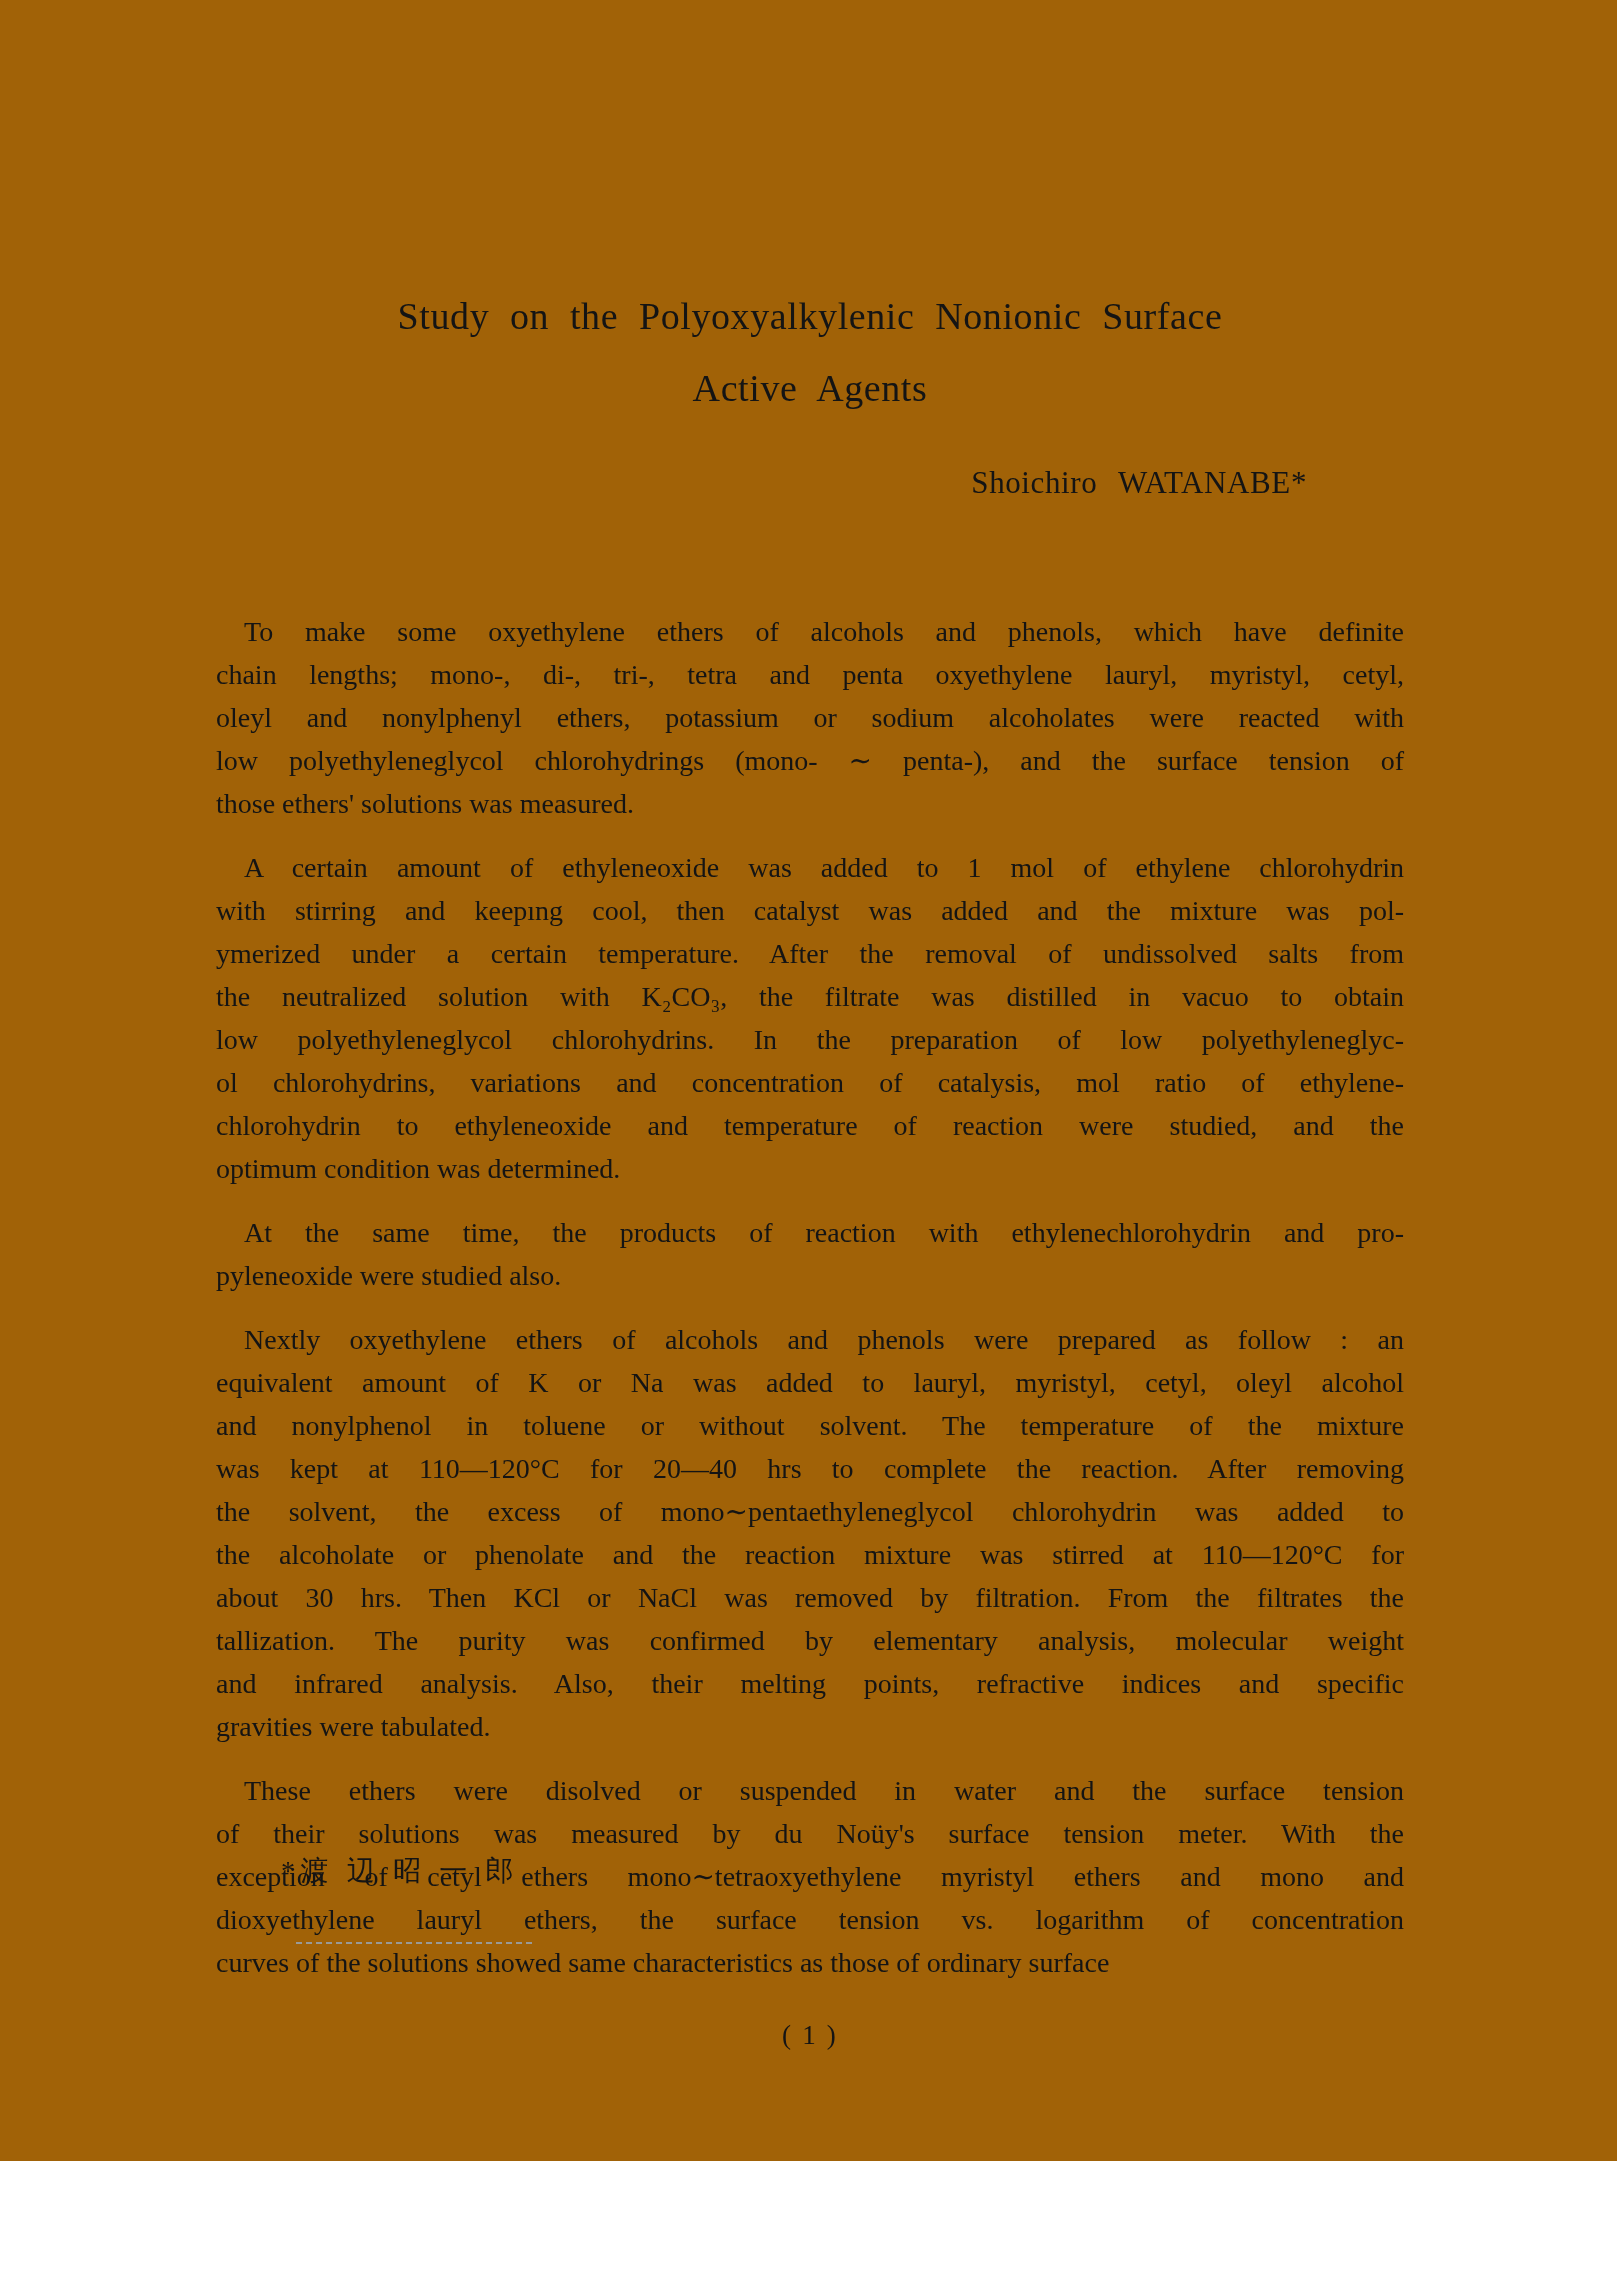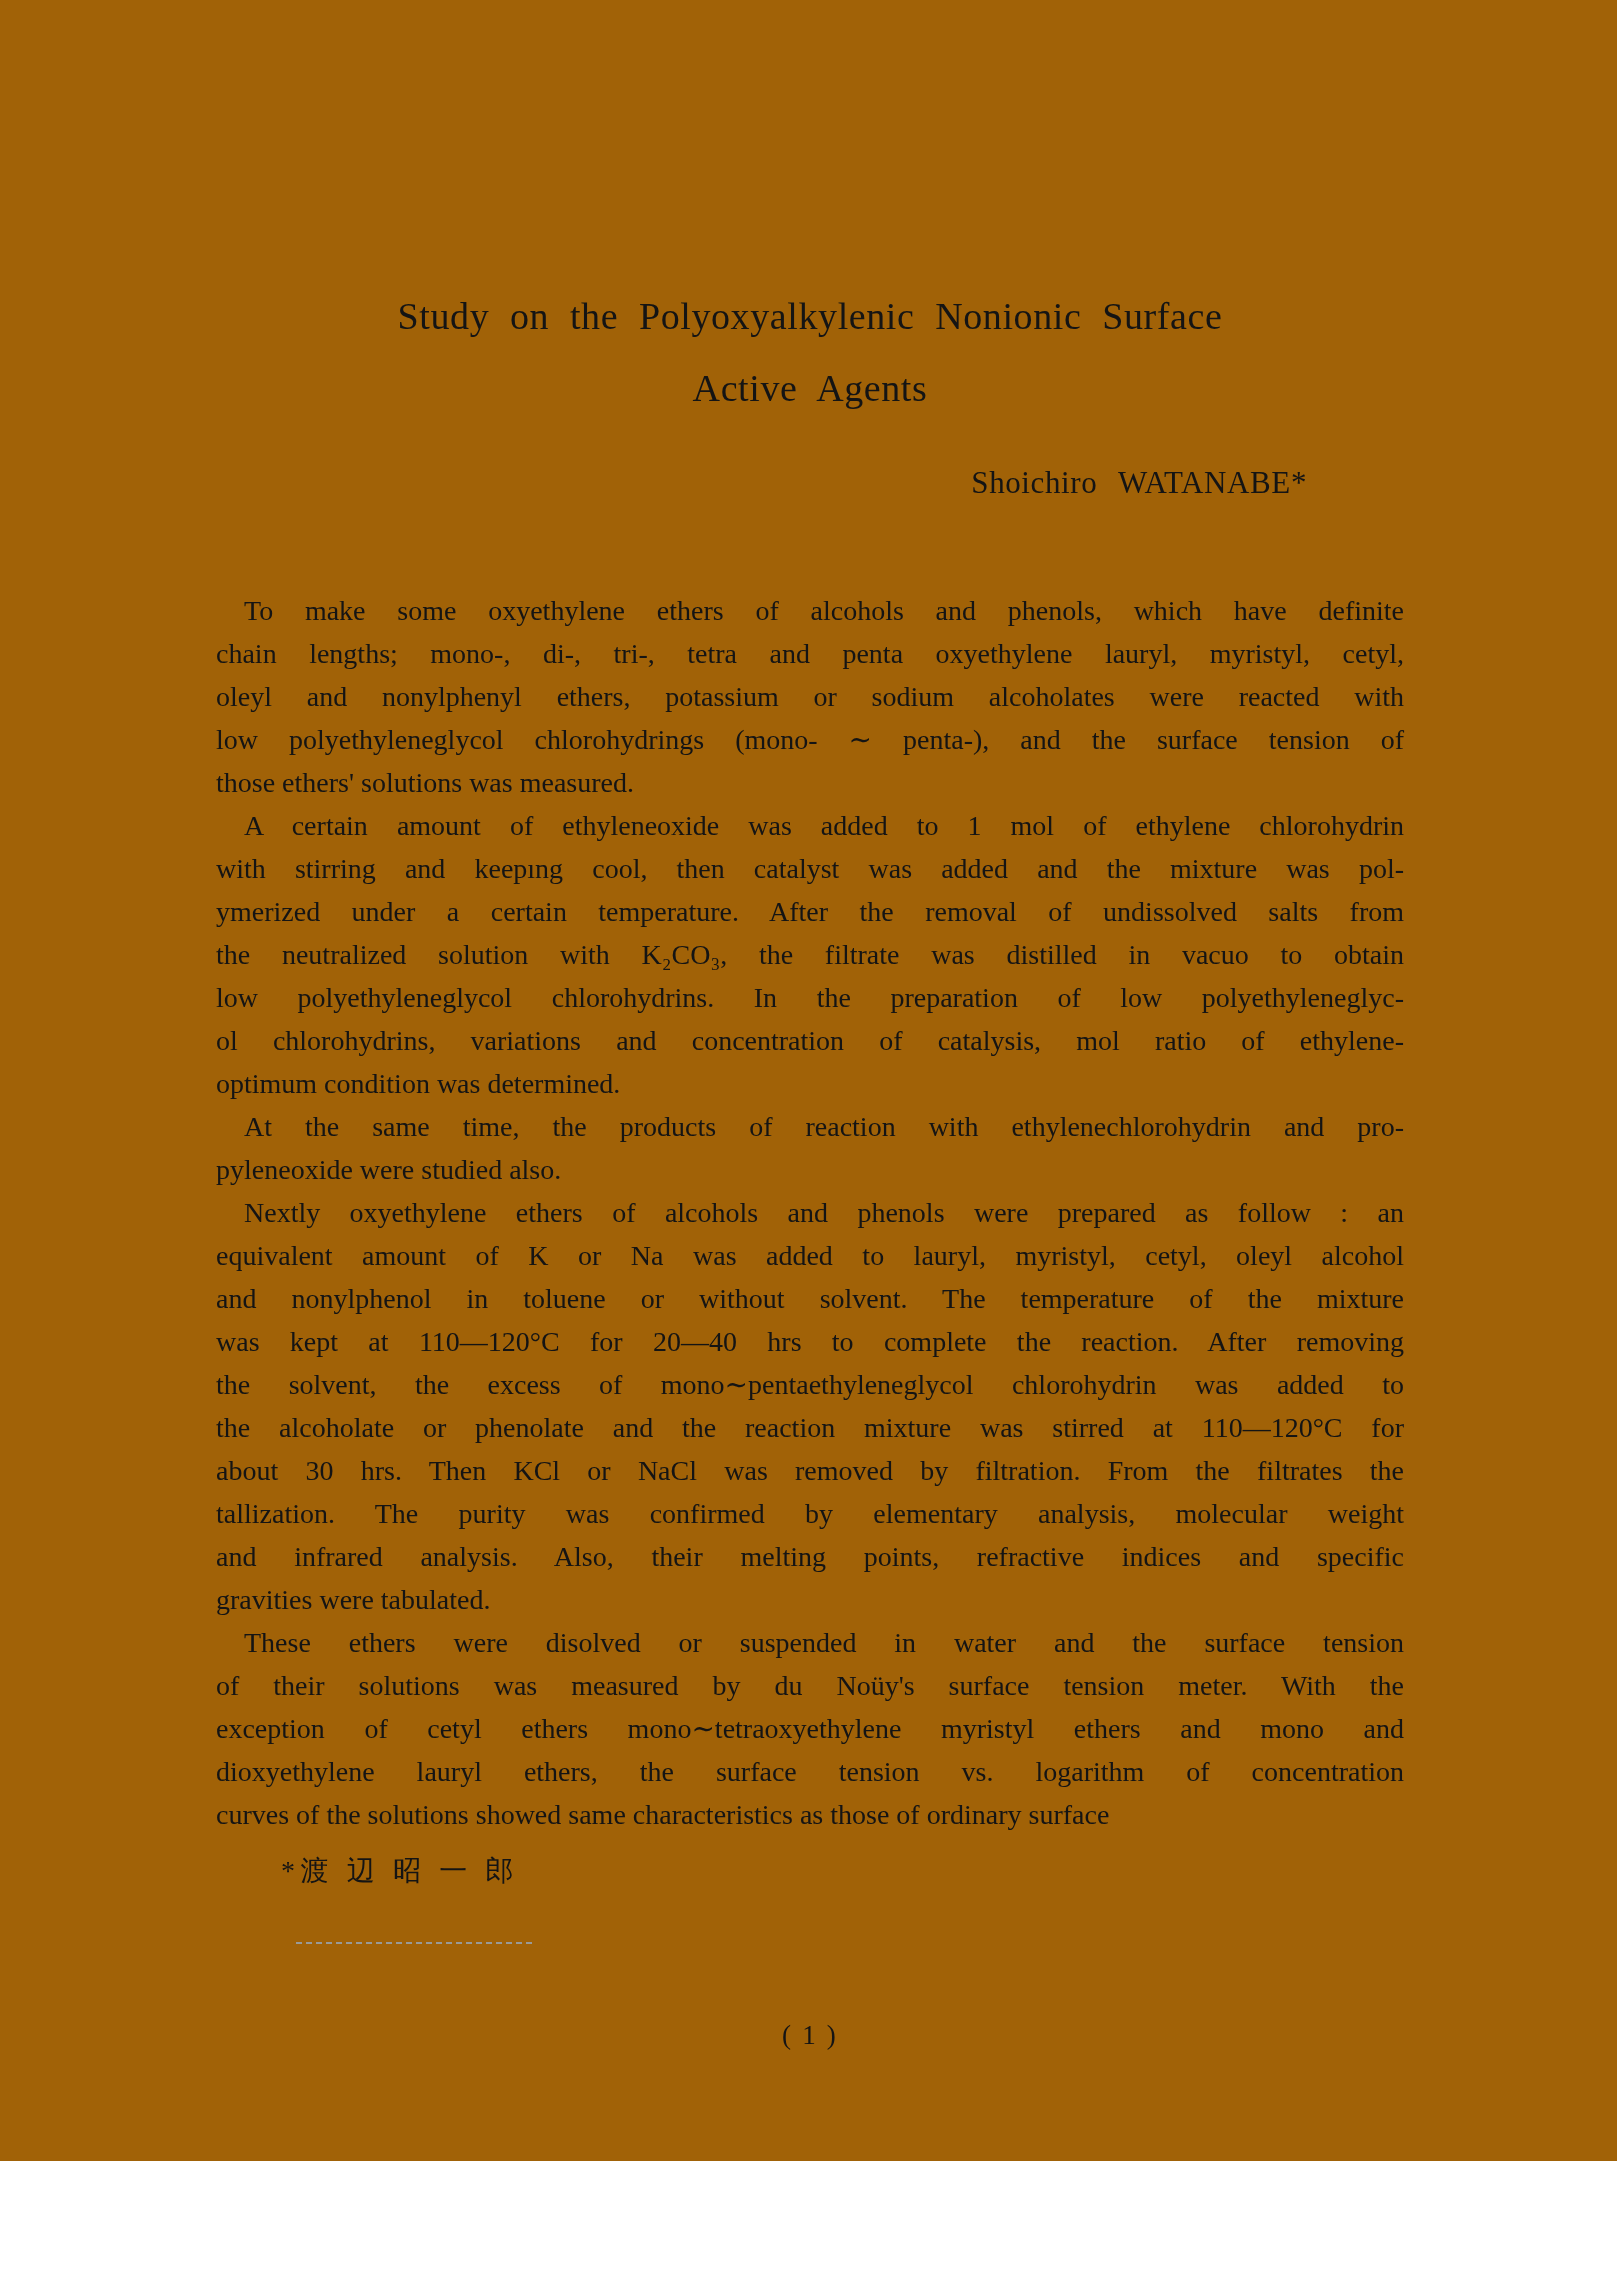--- a/index.html
+++ b/index.html
@@ -46,20 +46,21 @@
   }
   .body-text .line {
     text-align: justify;
     text-align-last: justify;
   }
   .body-text .line.last {
     text-align-last: left;
   }
   .body-text .line.first {
     text-indent: 28px;
+    margin-top: 21px;
   }
   .footnote-separator {
     position: absolute;
     top: 1942px;
     left: 296px;
     width: 236px;
     border-top: 2.2px dashed #9a9a96;
   }
   .footnote-line {
     position: absolute;
@@ -95,20 +96,21 @@
       <div class="line">chain lengths; mono-, di-, tri-, tetra and penta oxyethylene lauryl, myristyl, cetyl,</div>
       <div class="line">oleyl and nonylphenyl ethers, potassium or sodium alcoholates were reacted with</div>
       <div class="line">low polyethyleneglycol chlorohydrings (mono- ∼ penta-), and the surface tension of</div>
       <div class="line last">those ethers' solutions was measured.</div>
       <div class="line first">A certain amount of ethyleneoxide was added to 1 mol of ethylene chlorohydrin</div>
       <div class="line">with stirring and keepıng cool, then catalyst was added and the mixture was pol-</div>
       <div class="line">ymerized under a certain temperature. After the removal of undissolved salts from</div>
       <div class="line">the neutralized solution with K₂CO₃, the filtrate was distilled in vacuo to obtain</div>
       <div class="line">low polyethyleneglycol chlorohydrins. In the preparation of low polyethyleneglyc-</div>
       <div class="line">ol chlorohydrins, variations and concentration of catalysis, mol ratio of ethylene-</div>
+      <div class="line">chlorohydrin to ethyleneoxide and temperature of reaction were studied, and the</div>
       <div class="line last">optimum condition was determined.</div>
       <div class="line first">At the same time, the products of reaction with ethylenechlorohydrin and pro-</div>
       <div class="line last">pyleneoxide were studied also.</div>
       <div class="line first">Nextly oxyethylene ethers of alcohols and phenols were prepared as follow : an</div>
       <div class="line">equivalent amount of K or Na was added to lauryl, myristyl, cetyl, oleyl alcohol</div>
       <div class="line">and nonylphenol in toluene or without solvent. The temperature of the mixture</div>
       <div class="line">was kept at 110—120°C for 20—40 hrs to complete the reaction. After removing</div>
       <div class="line">the solvent, the excess of mono∼pentaethyleneglycol chlorohydrin was added to</div>
       <div class="line">the alcoholate or phenolate and the reaction mixture was stirred at 110—120°C for</div>
       <div class="line">about 30 hrs. Then KCl or NaCl was removed by filtration. From the filtrates the</div>

